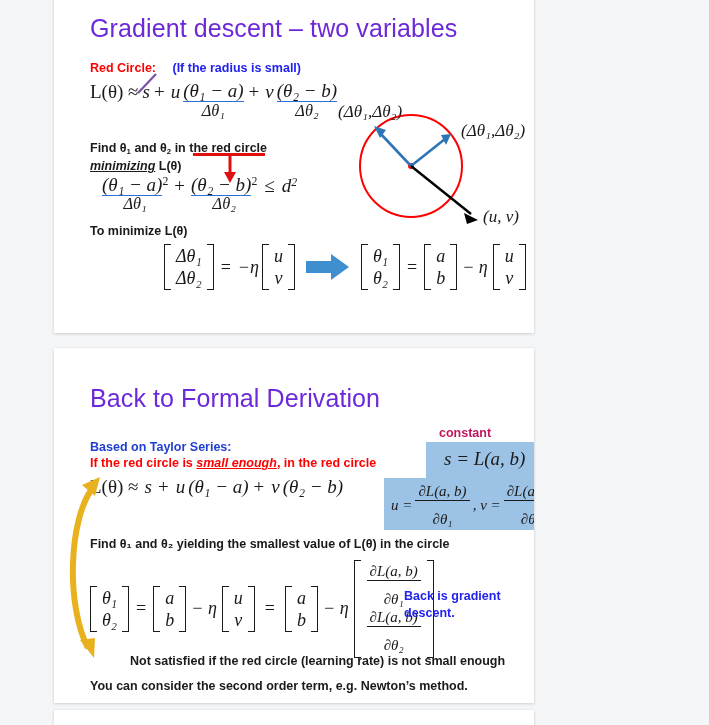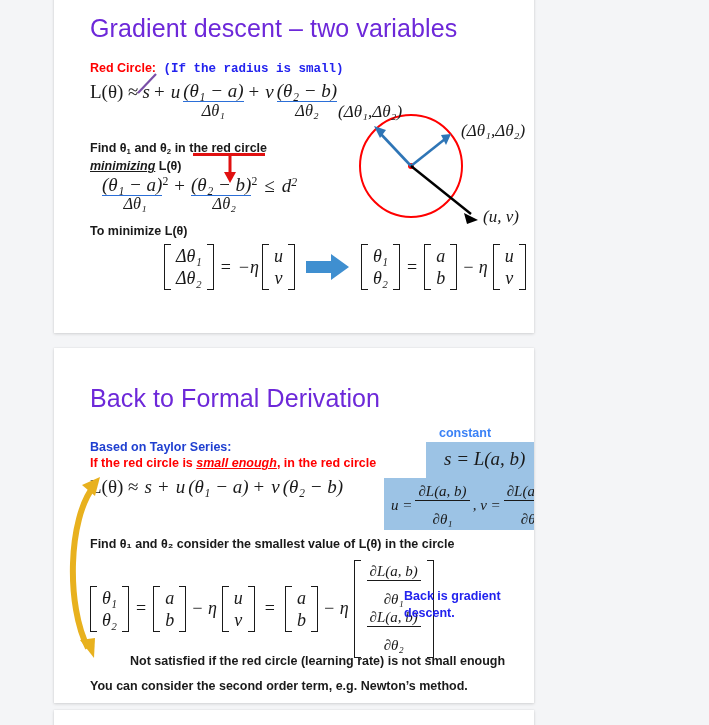--- a/index.html
+++ b/index.html
@@ -87,21 +87,21 @@
 
 <div class="page">
 
   <div class="slide" id="slide1">
     <div class="slide-inner">
 
       <div class="title" id="t1">Gradient descent – two variables</div>
 
       <div class="txt b" style="left:36px;top:79px;font-size:12.5px;">
         <span class="red">Red Circle:</span>
-        <span class="blue" style="margin-left:4px;font-family:Liberation Mono, monospace;">(If the radius is small)</span>
+        <span class="blue" style="margin-left:13px;">(If the radius is small)</span>
       </div>
 
       <div class="txt math" style="left:36px;top:99px;font-size:19px;">
         <span class="eqrow" style="display:inline-flex;align-items:flex-start;">
           <span>L(θ) ≈</span>
           <span style="position:relative;display:inline-block;margin:0 1px;">
             <span class="it">s</span>
             <span style="position:absolute;left:-8px;top:-9px;width:24px;height:24px;">
               <svg width="24" height="24" viewBox="0 0 24 24">
                   <line x1="3" y1="21" x2="21" y2="2" stroke="#7a4fa8" stroke-width="2.2"></line>
@@ -231,21 +231,21 @@
           <span class="it" style="margin:0 3px;">s</span>
           <span>+</span>
           <span class="it" style="margin-left:4px;">u</span>
           <span class="it">(θ₁ − a)</span>
           <span style="margin-left:2px;">+</span>
           <span class="it" style="margin-left:4px;">v</span>
           <span class="it">(θ₂ − b)</span>
         </span>
       </div>
 
-      <div class="txt b" style="left:385px;top:78px;font-size:12.5px;color:#3b82f6;">constant</div>
+      <div class="txt b" style="left:385px;top:78px;font-size:12.5px;color:#be185d;">constant</div>
 
       <div class="bluebox" style="left:372px;top:94px;width:108px;height:36px;"></div>
       <div class="txt math" style="left:390px;top:100px;font-size:19px;">
         <span class="it">s = L(a, b)</span>
       </div>
 
       <div class="bluebox" style="left:330px;top:130px;width:150px;height:52px;"></div>
       <div class="txt math" style="left:337px;top:136px;font-size:15px;">
         <span class="eqrow" style="display:inline-flex;align-items:center;">
           <span class="it">u =</span>
@@ -254,21 +254,21 @@
             <span class="den it">∂θ₁</span>
           </span>
           <span class="it">, v =</span>
           <span class="frac">
             <span class="num it">∂L(a, b)</span>
             <span class="den it">∂θ₂</span>
           </span>
         </span>
       </div>
 
-      <div class="txt b black" style="left:36px;top:189px;font-size:12.5px;">Find θ₁ and θ₂ consider the smallest value of L(θ) in the circle</div>
+      <div class="txt b black" style="left:36px;top:189px;font-size:12.5px;">Find θ₁ and θ₂ yielding the smallest value of L(θ) in the circle</div>
 
       <div class="txt math" style="left:36px;top:212px;font-size:18px;">
         <span class="eqrow" style="display:inline-flex;align-items:center;">
           <span class="mat">
             <span class="r it">θ₁</span>
             <span class="r it">θ₂</span>
           </span>
           <span style="margin:0 4px;">=</span>
           <span class="mat">
             <span class="r it">a</span>

